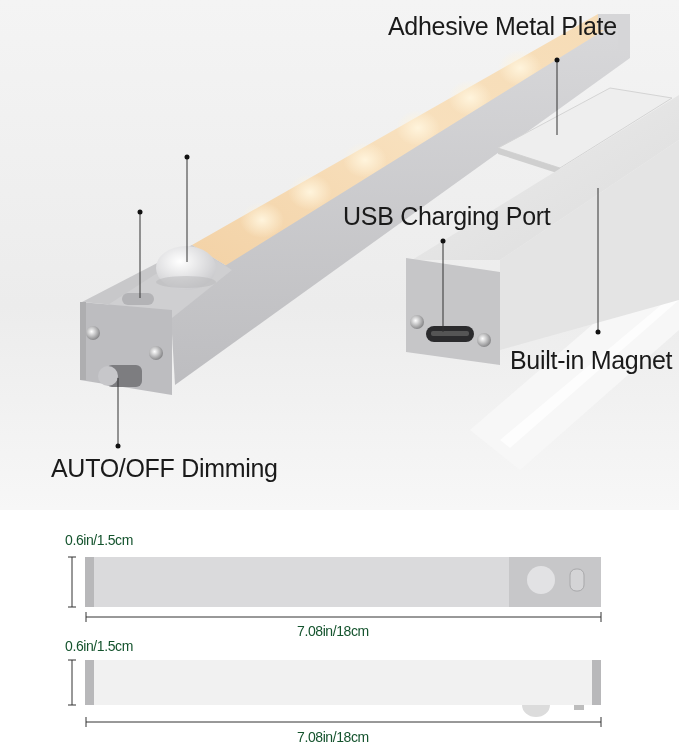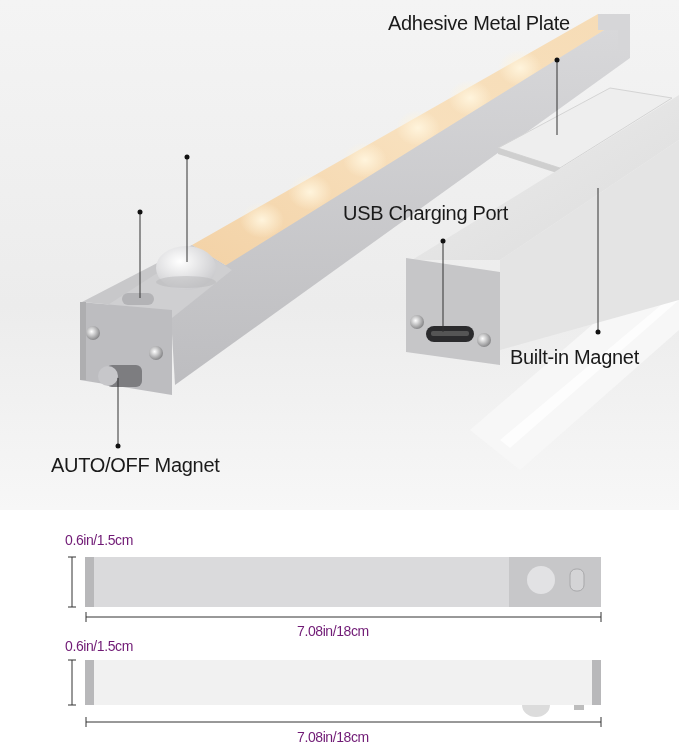--- a/index.html
+++ b/index.html
@@ -1,20 +1,20 @@
 <!DOCTYPE html>
 <html><head>
 <meta charset="utf-8">
 <style>
   html,body{margin:0;padding:0;}
   body{width:679px;height:746px;overflow:hidden;background:#ffffff;font-family:"Liberation Sans","DejaVu Sans",sans-serif;position:relative;}
   .hero{position:absolute;left:0;top:0;width:679px;height:510px;background:linear-gradient(180deg,#f4f4f4 0%,#ececec 60%,#f7f7f7 100%);overflow:hidden;}
   .scene{position:absolute;left:0;top:0;}
-  .label{position:absolute;font-size:20px;color:#1a1a1a;white-space:nowrap;letter-spacing:-0.3px;}
-  .small{position:absolute;font-size:14px;color:#701a75;white-space:nowrap;letter-spacing:-0.4px;}
+  .label{position:absolute;font-size:25px;color:#1a1a1a;white-space:nowrap;letter-spacing:-0.3px;}
+  .small{position:absolute;font-size:14px;color:#14532d;white-space:nowrap;letter-spacing:-0.4px;}
   .dims{position:absolute;left:0;top:510px;width:679px;height:236px;background:#fff;}
 </style>
 </head>
 <body>
 
 <div class="hero">
   <svg class="scene" width="679" height="510" viewBox="0 0 679 510">
     <defs>
       <linearGradient id="glow" x1="0" y1="1" x2="1" y2="0">
         <stop offset="0" stop-color="#f3d2a6"></stop>
@@ -102,21 +102,21 @@
       <line x1="598" y1="188" x2="598" y2="332"></line>
         <circle cx="598" cy="332" r="2.5" stroke="none"></circle>
       <line x1="118" y1="378" x2="118" y2="446"></line>
         <circle cx="118" cy="446" r="2.5" stroke="none"></circle>
     </g>
   </svg>
 
   <div class="label" style="left:388px;top:12px;">Adhesive Metal Plate</div>
   <div class="label" style="left:510px;top:346px;">Built-in Magnet</div>
   <div class="label" style="left:343px;top:202px;">USB Charging Port</div>
-  <div class="label" style="left:51px;top:454px;">AUTO/OFF Magnet</div>
+  <div class="label" style="left:51px;top:454px;">AUTO/OFF Dimming</div>
 </div>
 
 <div class="dims">
 
   <div class="small" style="left:65px;top:22px;">0.6in/1.5cm</div>
   <svg style="position:absolute;left:0;top:0;" width="679" height="236">
 
     <g>
       <rect x="85" y="47" width="516" height="50" fill="#dadadc"></rect>
       <rect x="85" y="47" width="9" height="50" fill="#b8b8ba"></rect>

